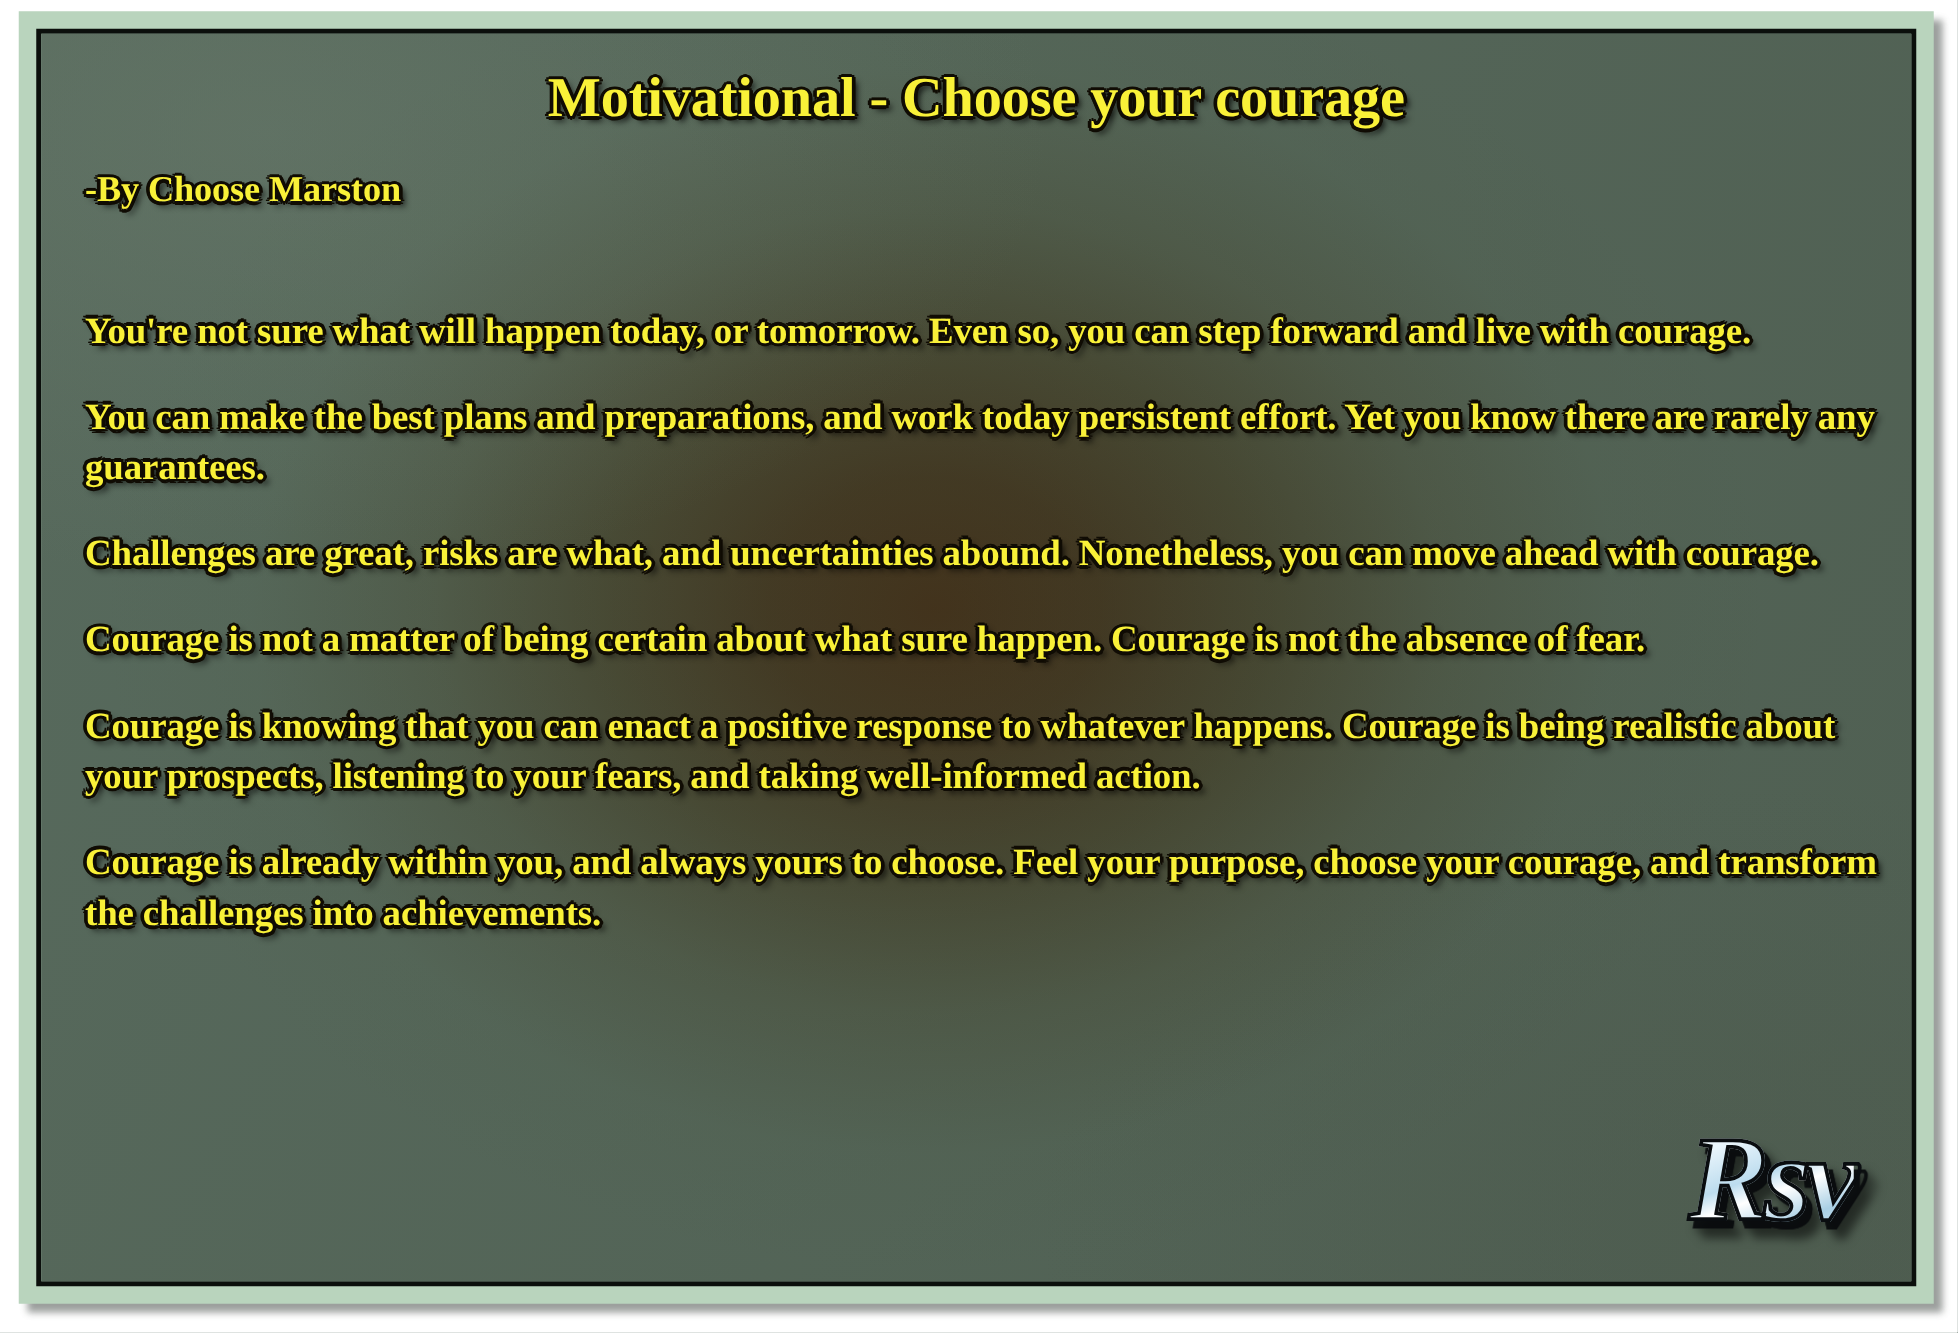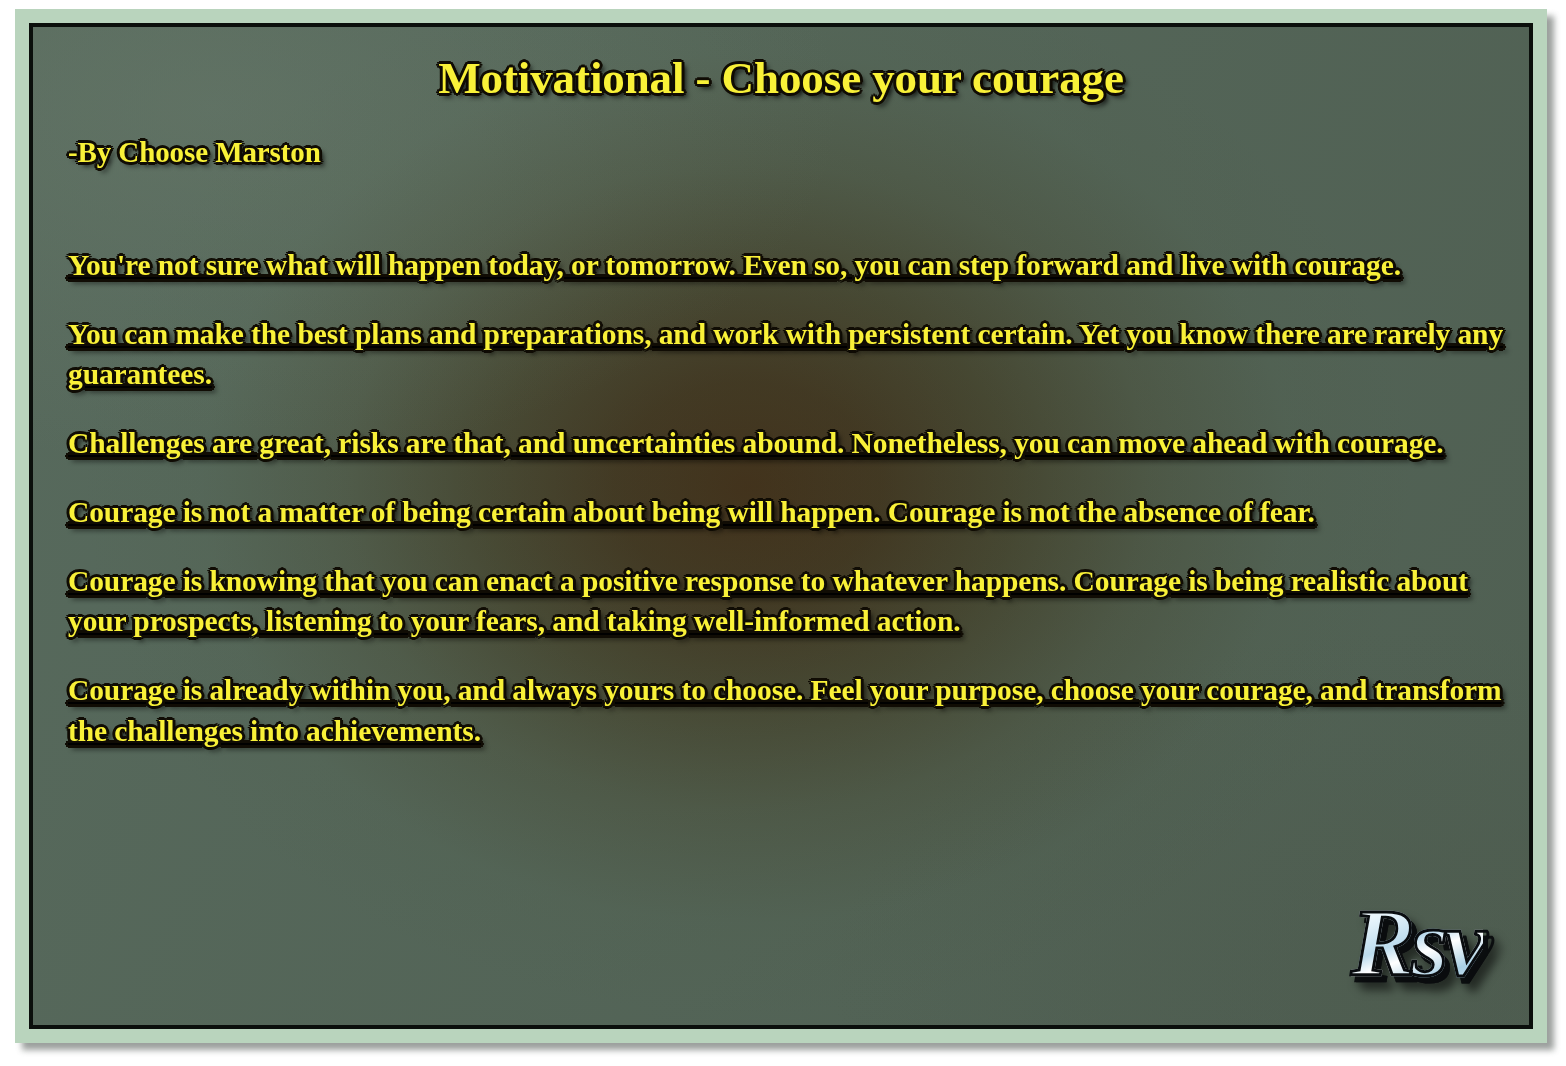--- a/index.html
+++ b/index.html
@@ -132,21 +132,20 @@
     top: 108px;
     font-size: 29px;
     line-height: 1.22;
   }
 
   .body-block {
     position: absolute;
     left: 35px;
     top: 218px;
     width: 1455px;
-    text-decoration: underline;
   }
   .para {
     font-size: 29.5px;
     line-height: 1.38;
     margin: 0 0 28px 0;
   }
   .para:last-child { margin-bottom: 12px; }
 
   
   .logo {
@@ -194,23 +193,23 @@
       <div class="content">
 
         <div class="title quote-text">Motivational - Choose your courage</div>
 
         <div class="meta quote-text">
           <div>-By Choose Marston</div>
         </div>
 
         <div class="body-block">
           <p class="para quote-text">You're not sure what will happen today, or tomorrow. Even so, you can step forward and live with courage.</p>
-          <p class="para quote-text">You can make the best plans and preparations, and work with persistent certain. Yet you know there are rarely any guarantees.</p>
-          <p class="para quote-text">Challenges are great, risks are that, and uncertainties abound. Nonetheless, you can move ahead with courage.</p>
-          <p class="para quote-text">Courage is not a matter of being certain about being will happen. Courage is not the absence of fear.</p>
+          <p class="para quote-text">You can make the best plans and preparations, and work today persistent effort. Yet you know there are rarely any guarantees.</p>
+          <p class="para quote-text">Challenges are great, risks are what, and uncertainties abound. Nonetheless, you can move ahead with courage.</p>
+          <p class="para quote-text">Courage is not a matter of being certain about what sure happen. Courage is not the absence of fear.</p>
           <p class="para quote-text">Courage is knowing that you can enact a positive response to whatever happens. Courage is being realistic about your prospects, listening to your fears, and taking well-informed action.</p>
           <p class="para quote-text">Courage is already within you, and always yours to choose. Feel your purpose, choose your courage, and transform the challenges into achievements.</p>
         </div>
 
         <div class="logo">
           <span class="logo-text">Rsv</span>
         </div>
 
       </div>
     </div>

